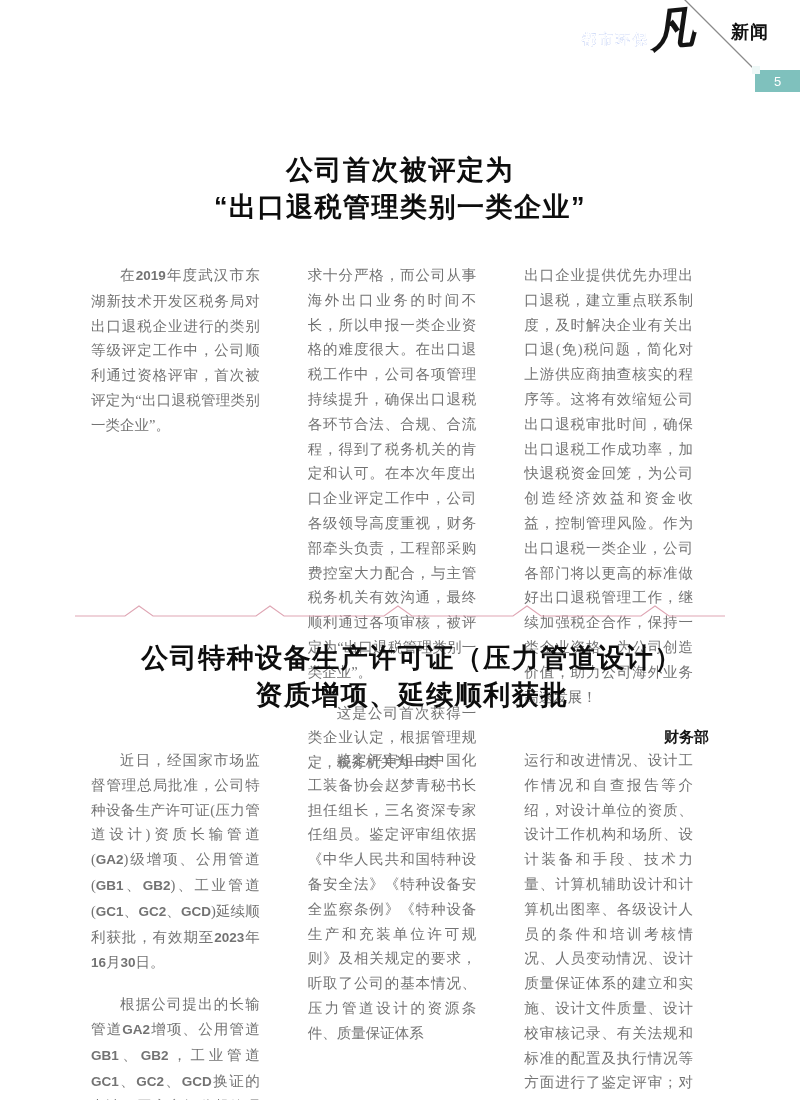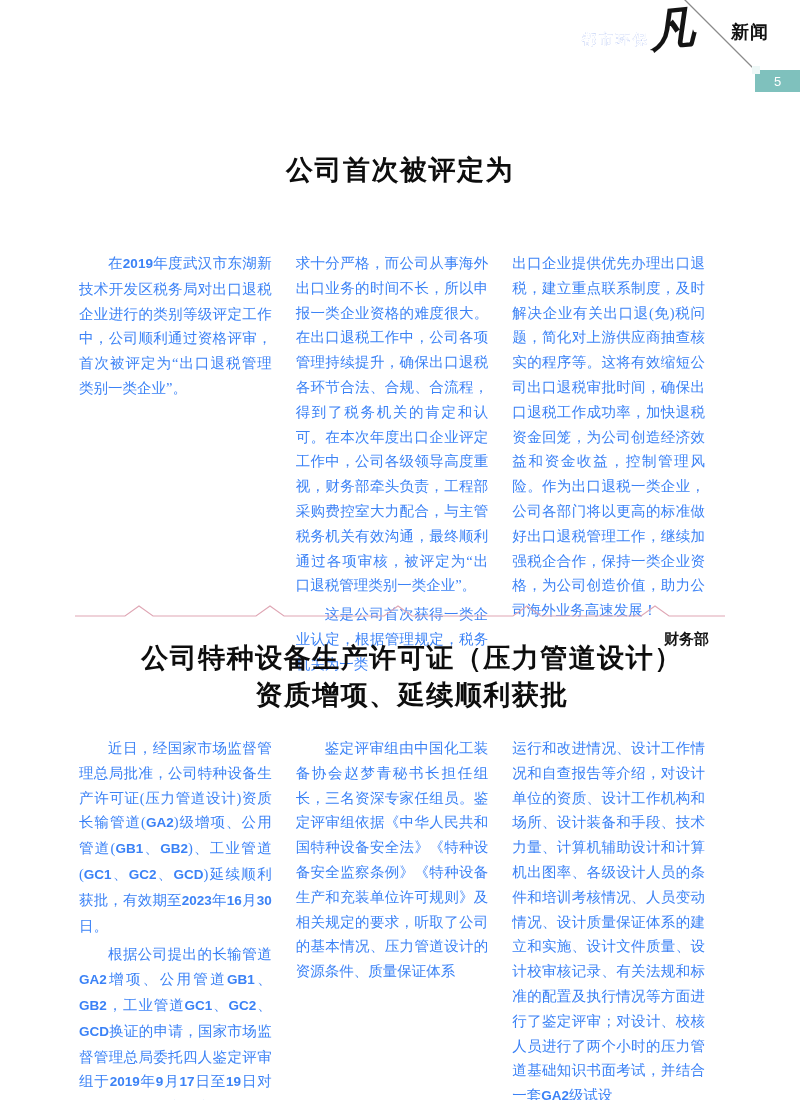--- a/index.html
+++ b/index.html
@@ -46,22 +46,22 @@
   #title-2{top:640px;padding-left:12px;}
   
   .columns{
     position:absolute;left:75px;width:634px;
     display:grid;grid-template-columns:repeat(3,1fr);column-gap:16px;
   }
   #body-1{top:247px;}
   #body-2{top:732px;}
   .col{min-width:0;}
   .para{
-    margin:4px;font-size:14.5px;line-height:24.8px;text-align:justify;
-    color:#3b82f6;
+    margin:16px;font-size:14.5px;line-height:24.8px;text-align:justify;
+    color:#737373;
   }
   .para.indent{text-indent:2em;}
   .latin{
     font-family:"Liberation Sans","DejaVu Sans",sans-serif;
     font-weight:bold;font-size:13.5px;
   }
   .signature{
     margin:2px 0 0 0;font-size:15px;line-height:24.8px;
     text-align:right;font-weight:bold;
     font-family:"Liberation Sans",sans-serif;color:#161616;
@@ -80,20 +80,21 @@
   </svg>
   <span class="section-label">新闻</span>
   <div class="page-badge" id="page-badge" style="background: rgb(127, 193, 189);">
     <span>5</span>
   </div>
   <div class="corner-square" id="corner-square" style="background: rgb(238, 248, 247);"></div>
 </div>
 
 <div class="article-title" id="title-1">
   <div>公司首次被评定为</div>
+  <div>“出口退税管理类别一类企业”</div>
 </div>
 
 <div class="columns" id="body-1">
   <div class="col">
       <p class="para indent">在<span class="latin">2019</span>年度武汉市东湖新技术开发区税务局对出口退税企业进行的类别等级评定工作中，公司顺利通过资格评审，首次被评定为“出口退税管理类别一类企业”。</p>
     </div>
   <div class="col">
       <p class="para">求十分严格，而公司从事海外出口业务的时间不长，所以申报一类企业资格的难度很大。在出口退税工作中，公司各项管理持续提升，确保出口退税各环节合法、合规、合流程，得到了税务机关的肯定和认可。在本次年度出口企业评定工作中，公司各级领导高度重视，财务部牵头负责，工程部采购费控室大力配合，与主管税务机关有效沟通，最终顺利通过各项审核，被评定为“出口退税管理类别一类企业”。</p>
       <p class="para indent">这是公司首次获得一类企业认定，根据管理规定，税务机关为一类</p>
     </div>

